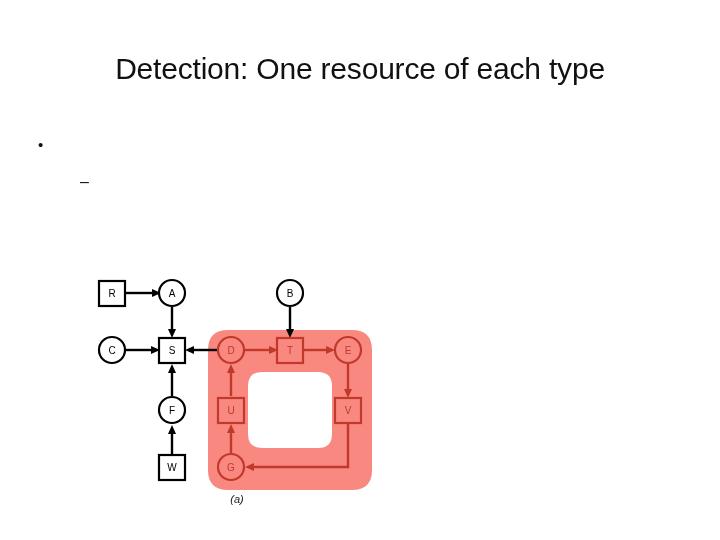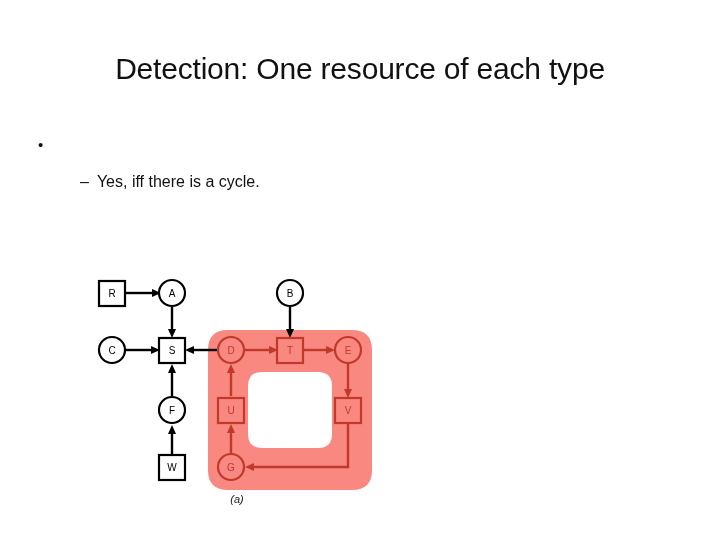--- a/index.html
+++ b/index.html
@@ -40,21 +40,20 @@
 <div id="slide">
 
   <div id="title">Detection: One resource of each type</div>
 
   <div id="bullets">
     <div class="b1">
       <span class="dot">•</span>
     </div>
     <div class="b2">
       <span class="dash">–</span>
-      <span>Yes, iff there is a cycle.</span>
     </div>
   </div>
 
   <div id="figure">
     <svg width="720" height="280" viewBox="0 250 720 280" xmlns="http://www.w3.org/2000/svg">
 
       <g>
         <path id="hl-outer" d="M 228 330 H 352 Q 372 330 372 350 V 470 Q 372 490 352 490 H 228 Q 208 490 208 470 V 350 Q 208 330 228 330 Z
                  M 262 372 H 318 Q 332 372 332 386 V 434 Q 332 448 318 448 H 262 Q 248 448 248 434 V 386 Q 248 372 262 372 Z" fill="#F98880" fill-rule="evenodd"></path>
       </g>

